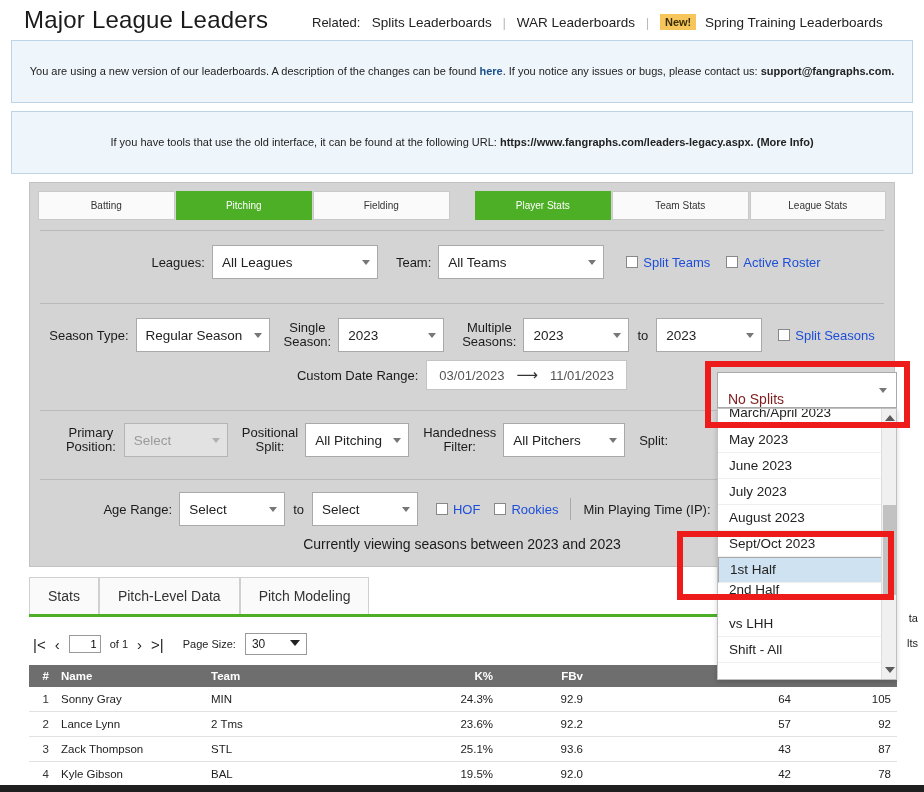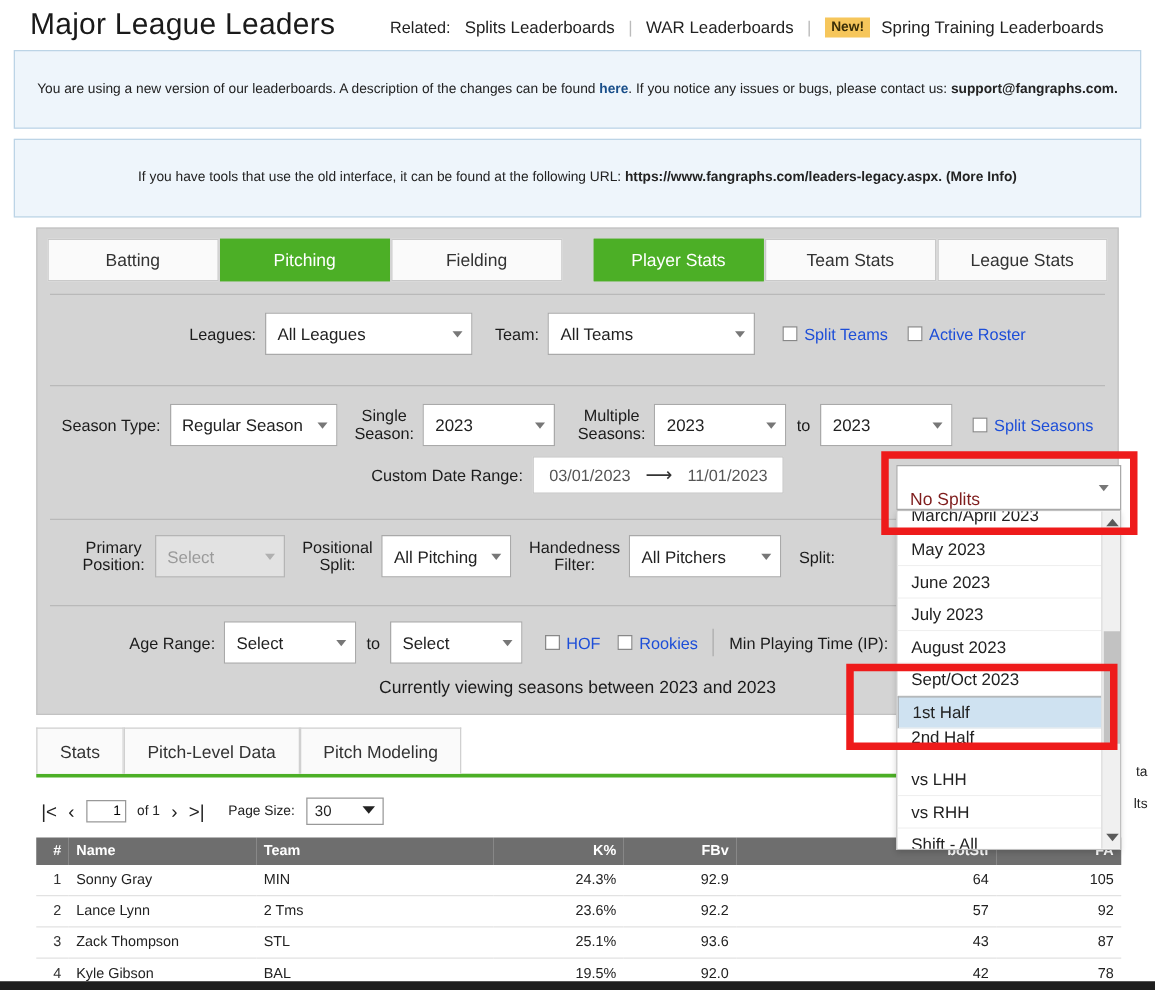--- a/index.html
+++ b/index.html
@@ -41,21 +41,21 @@
   .notice a { color:#1a4f8a; font-weight:bold; text-decoration:none; }
   .notice .bold { font-weight:bold; }
 
   
   .panel {
     margin:6px 29px 0 29px; background:#d4d4d4;
     border:1px solid #c2c2c2; padding:8px 0 6px 0;
   }
   .tabrow { display:flex; padding:0 8px; gap:1px; }
   .tab {
-    flex:1; text-align:center; font-size:14px; padding:8px 0;
+    flex:1; text-align:center; font-size:10px; padding:8px 0;
     background:#fafafa; border:1px solid #c9c9c9; color:#333;
     cursor:pointer; white-space:nowrap;
   }
   .tab.active { background:#4caf26; color:#fff; border-color:#4caf26; }
   .tabgap { width:23px; flex:0 0 23px; }
 
   .divider { height:1px; background:#b9b9b9; margin:10px 10px 0 10px; }
 
   .row { display:flex; align-items:center; justify-content:center;
          padding:9px 0 8px 0; gap:0; }
@@ -450,21 +450,20 @@
     <div class="split-opt clip-top">March/April 2023</div>
     <div class="split-opt">May 2023</div>
     <div class="split-opt">June 2023</div>
     <div class="split-opt">July 2023</div>
     <div class="split-opt">August 2023</div>
     <div class="split-opt">Sept/Oct 2023</div>
     <div class="split-opt sel">1st Half</div>
     <div class="split-opt clip-bot">2nd Half</div>
     <div class="split-opt spacer" style="height:12px;"></div>
     <div class="split-opt">vs LHH</div>
-    <div class="split-opt">vs RHH</div>
     <div class="split-opt">Shift - All</div>
     <div class="split-sb">
       <i class="up"></i>
       <div class="thumb"></div>
       <i class="dn"></i>
     </div>
   </div>
 
   <div class="redbox" id="redbox-split-field"></div>
   <div class="redbox" id="redbox-first-half"></div>

